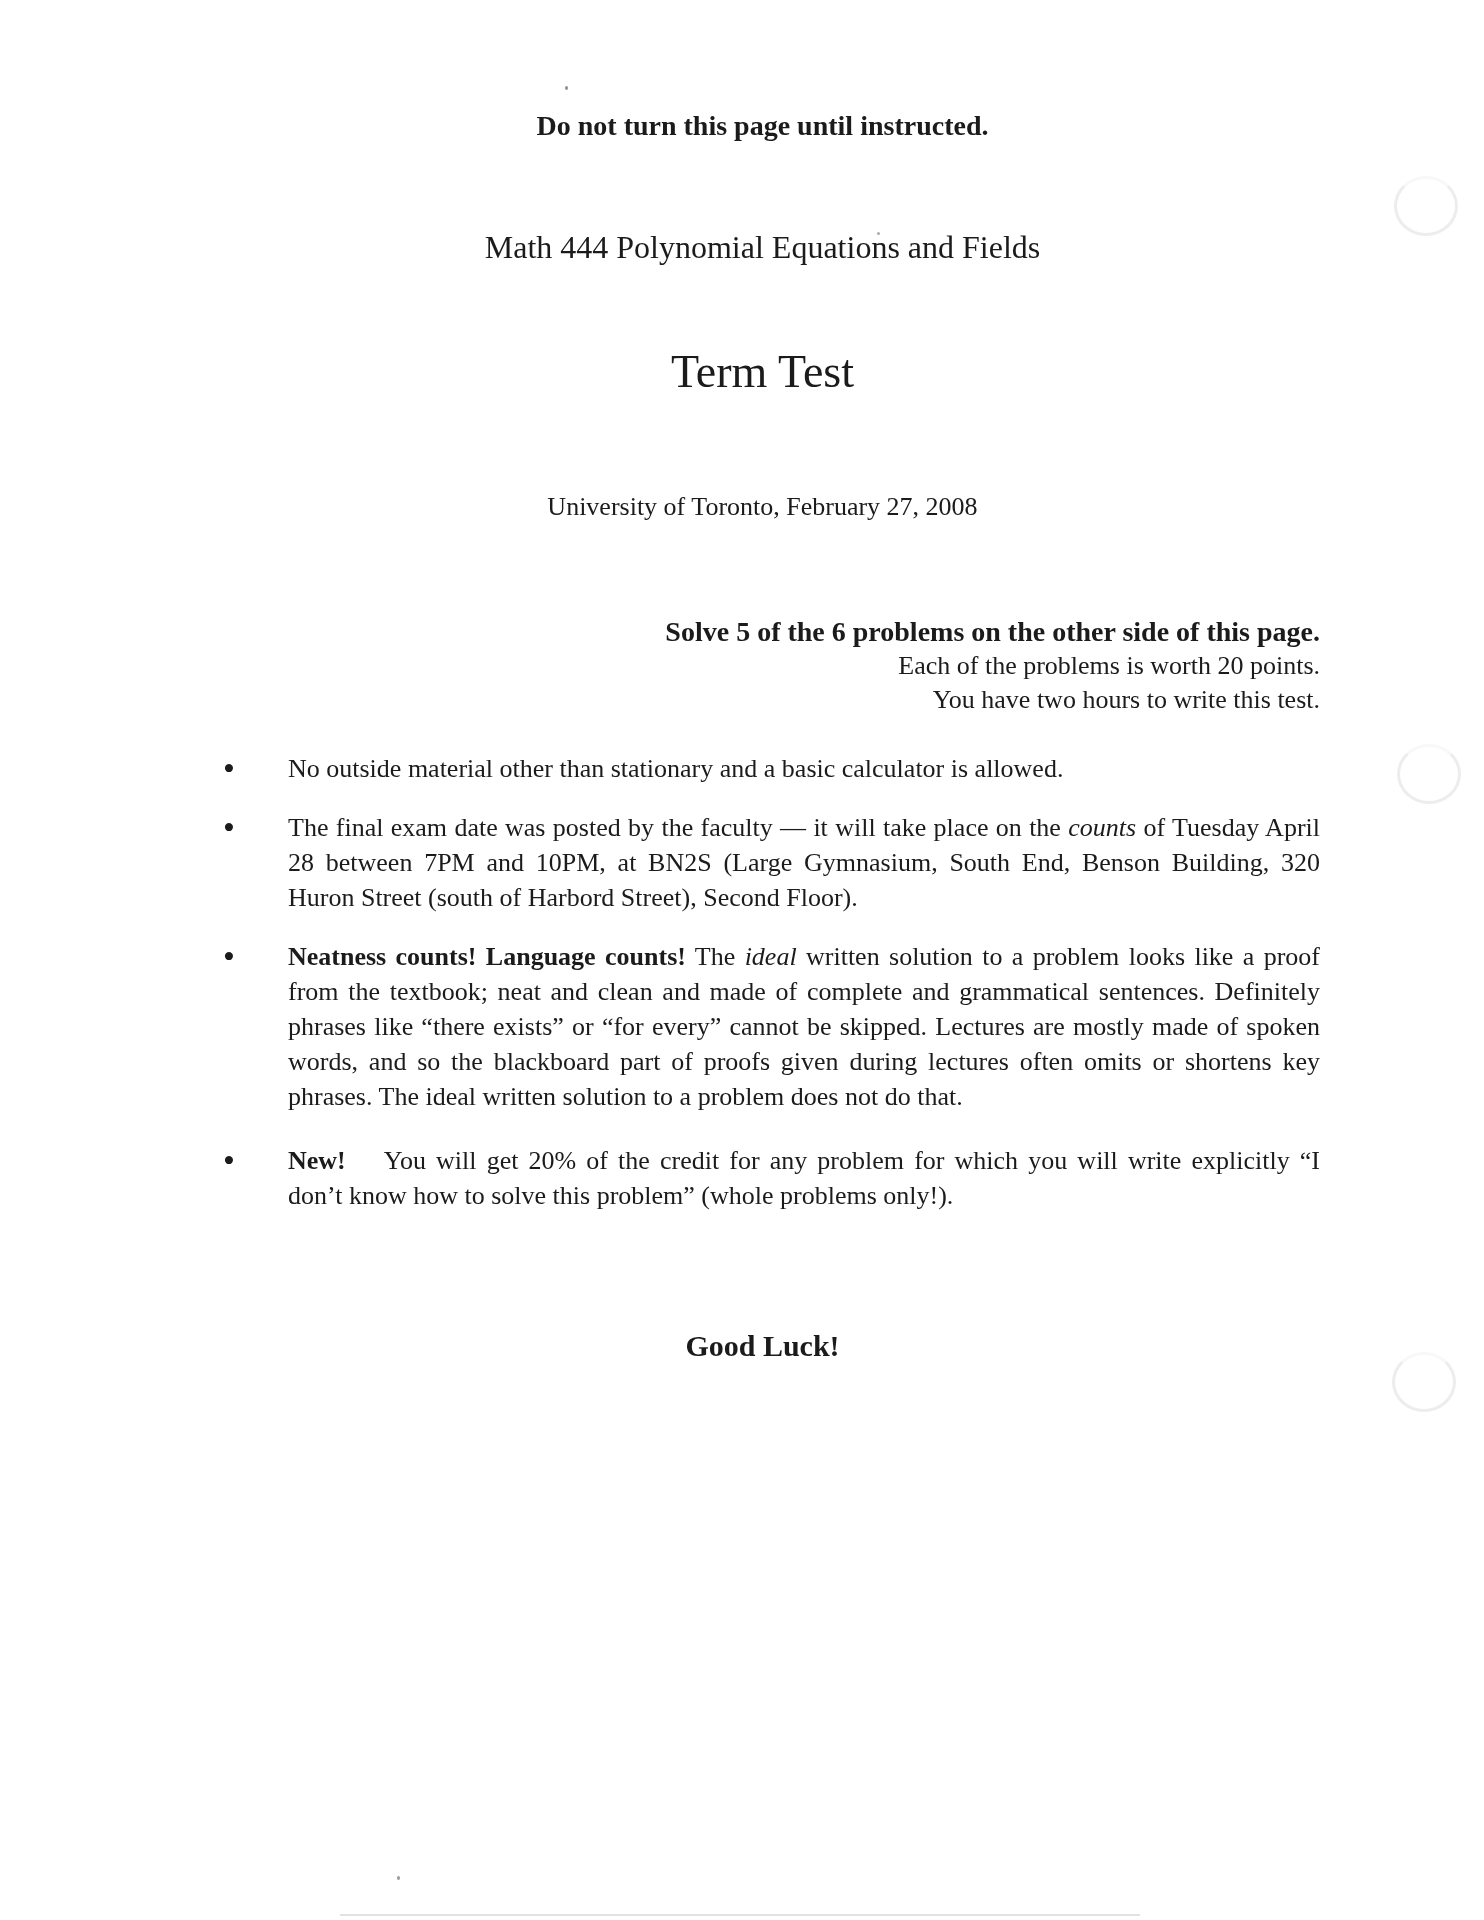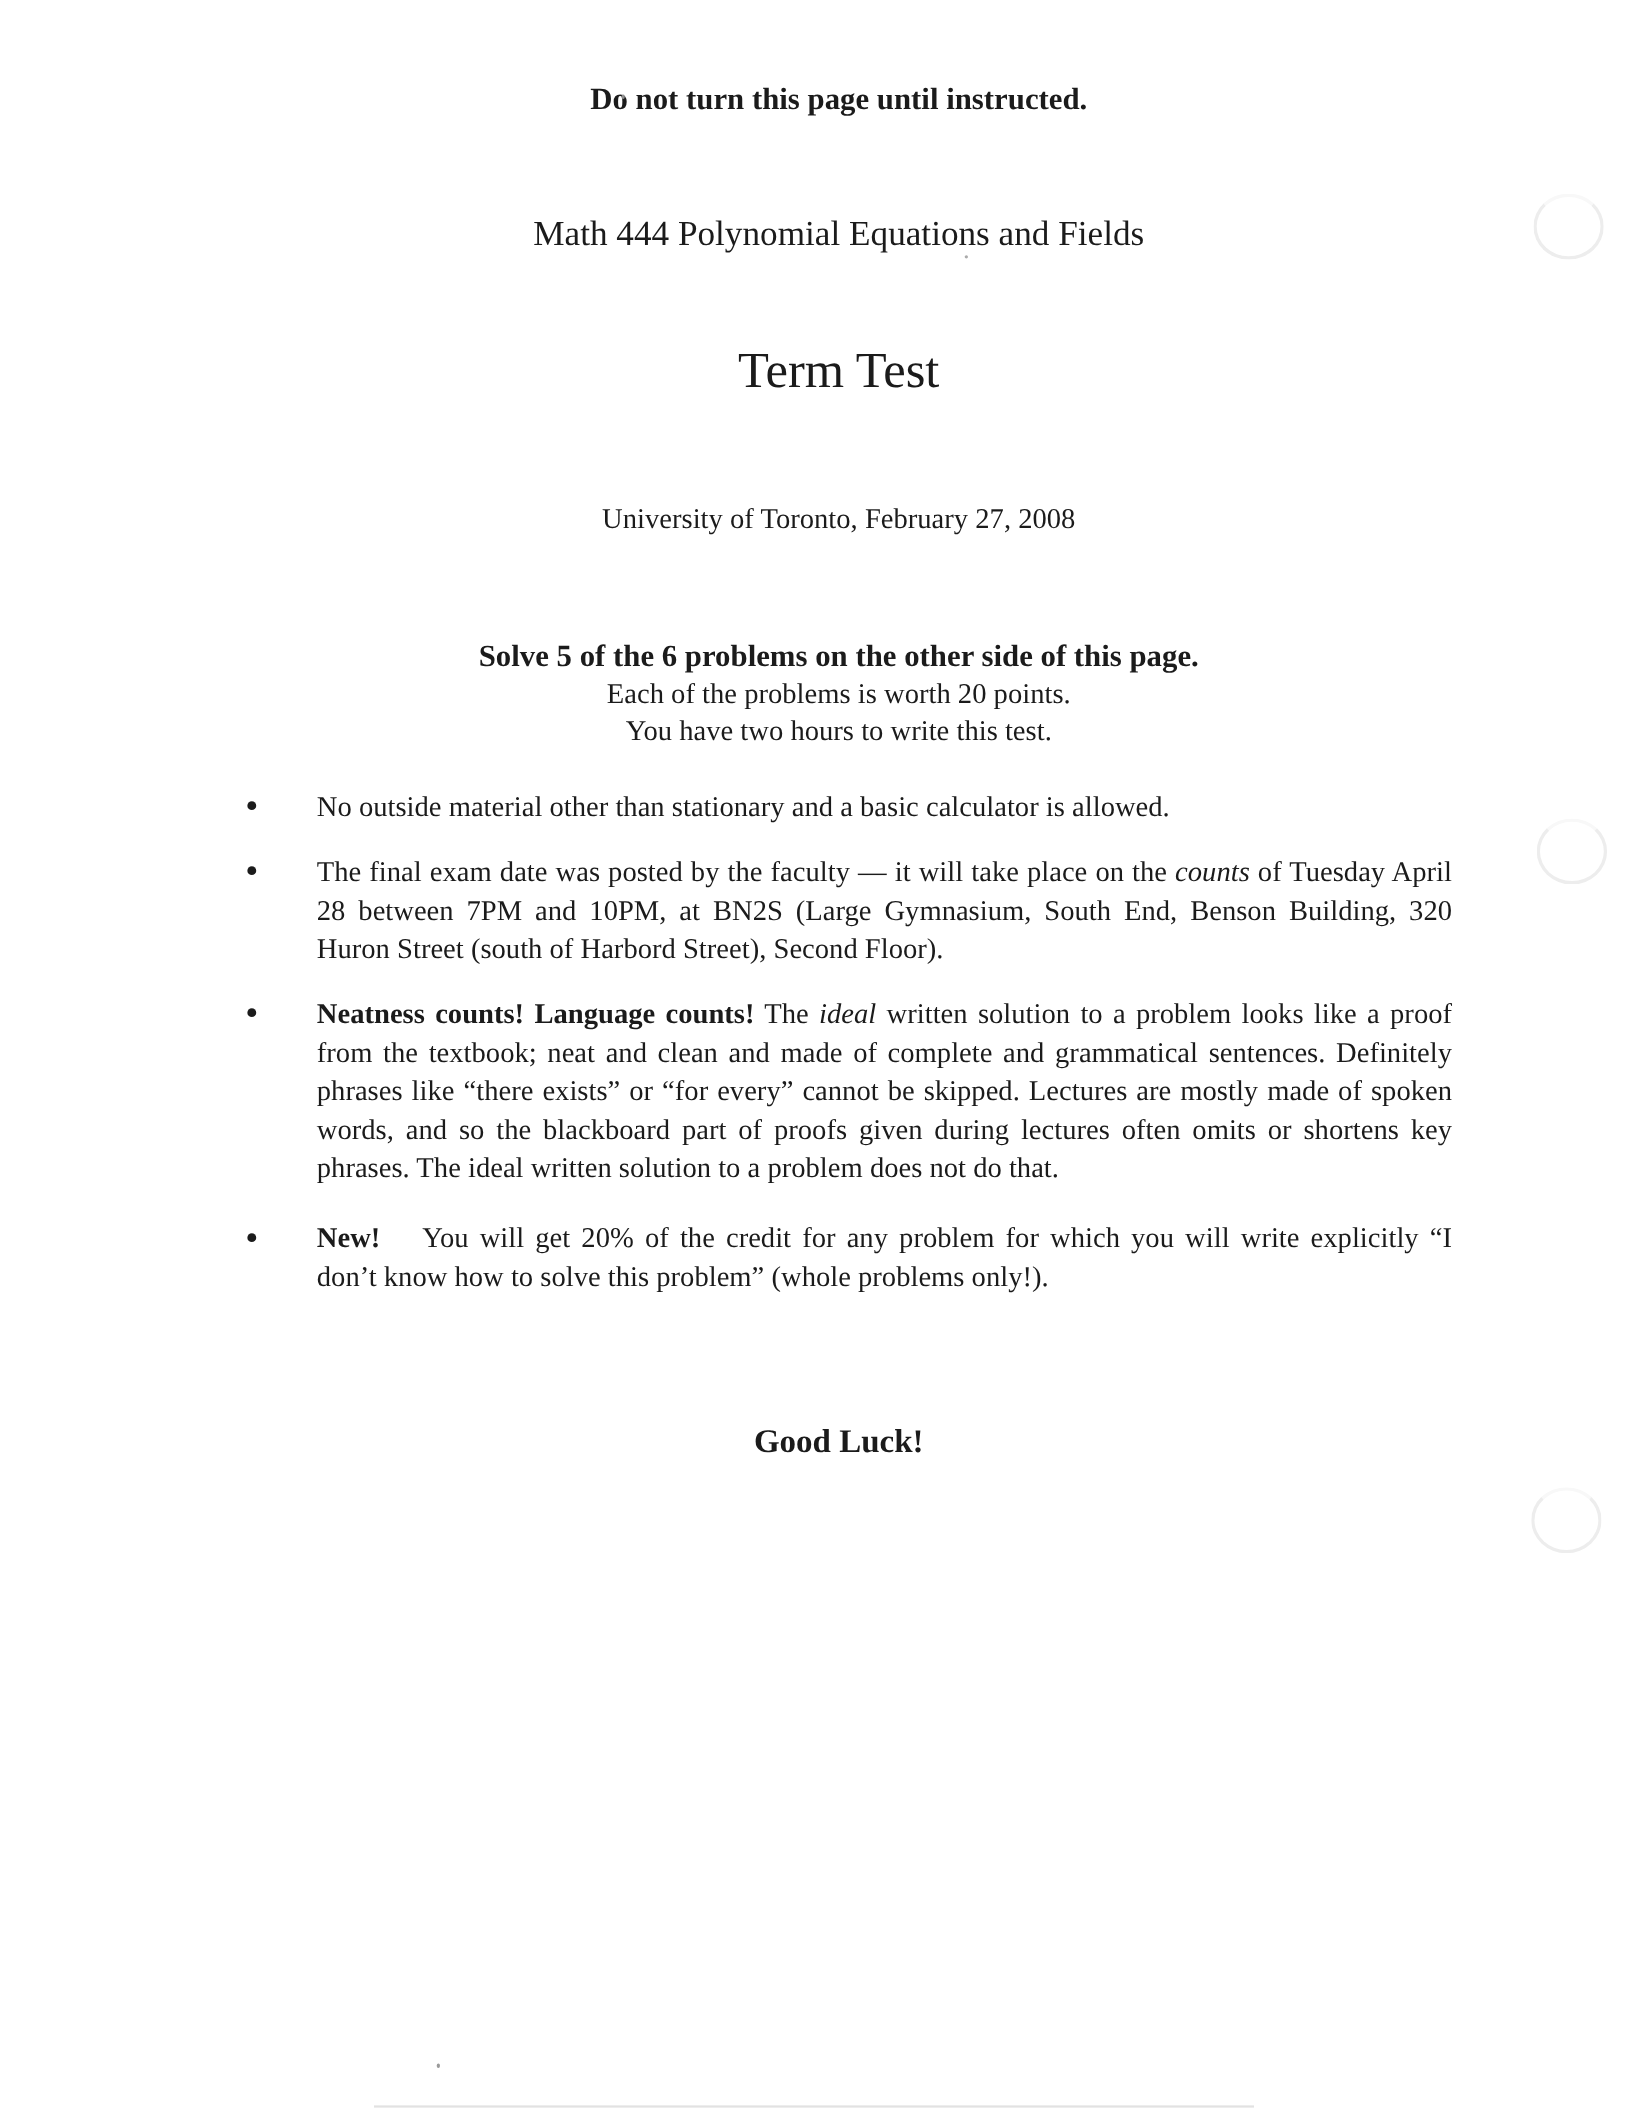--- a/index.html
+++ b/index.html
@@ -2,26 +2,26 @@
 <html><head>
 <meta charset="utf-8">
 <style>
   html,body{margin:0;padding:0;background:#e9e9e9;}
   .page{
     position:relative;width:1484px;height:1920px;background:#ffffff;
     overflow:hidden;margin:0 auto;
     font-family:"Liberation Serif","DejaVu Serif",serif;color:#1b1b1b;
   }
   .doc{position:absolute;left:205px;top:0;width:1115px;
-       font-size:26px;line-height:35px;padding-top:74px;}
+       font-size:26px;line-height:35px;padding-top:109px;}
   .warning{font-weight:bold;font-size:28px;line-height:34px;text-align:center;}
   .course{margin-top:85px;font-size:32px;line-height:38px;text-align:center;}
   .term{margin-top:79px;font-size:46px;line-height:54px;text-align:center;}
   .venue{margin-top:92px;font-size:26px;line-height:32px;text-align:center;}
-  .instr{margin-top:92px;text-align:center;}
+  .instr{margin-top:92px;text-align:right;}
   .instr-main{font-weight:bold;font-size:28px;line-height:34px;}
   .instr-sub{font-size:26px;line-height:34px;}
   .notes-h{margin-top:95px;font-weight:bold;font-size:26px;line-height:32px;text-align:center;}
   ul.notes{list-style:none;margin:34px 0 0 0;padding:0;}
   ul.notes li{display:flex;}
   ul.notes li + li{margin-top:24px;}
   ul.notes li.last{margin-top:29px;}
   .bullet{flex:none;width:45px;box-sizing:border-box;padding-left:18px;
           font-size:34px;line-height:35px;}
   .note-text{flex:1;text-align:justify;margin-left:38px;}

